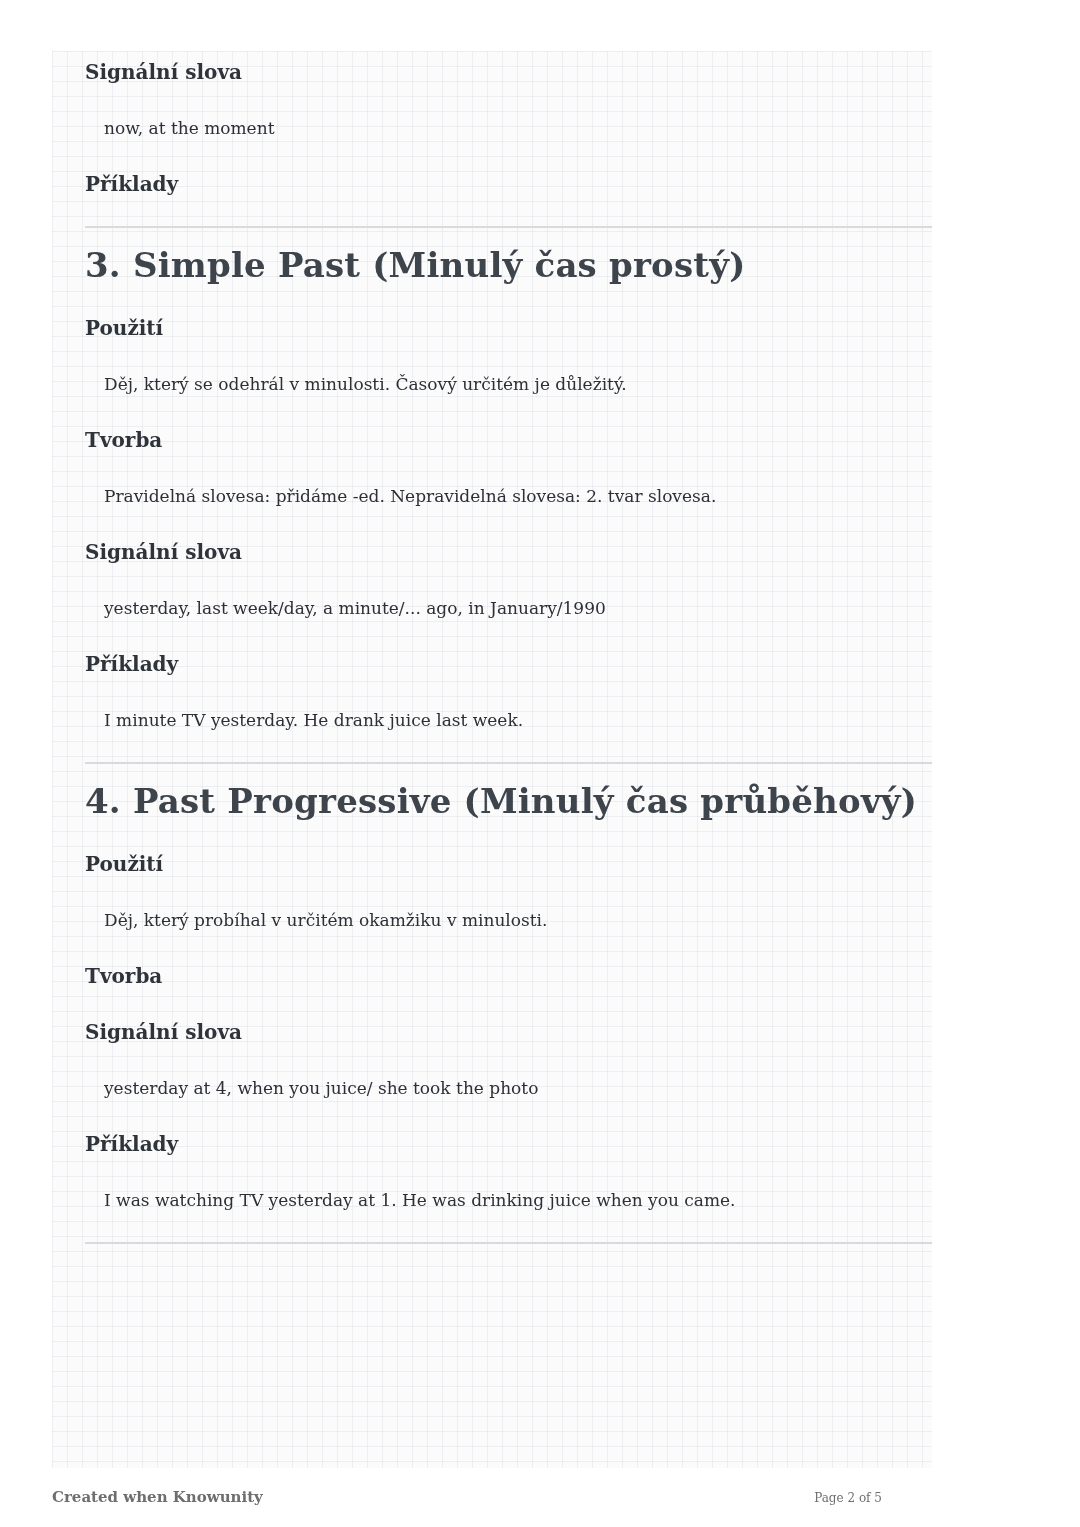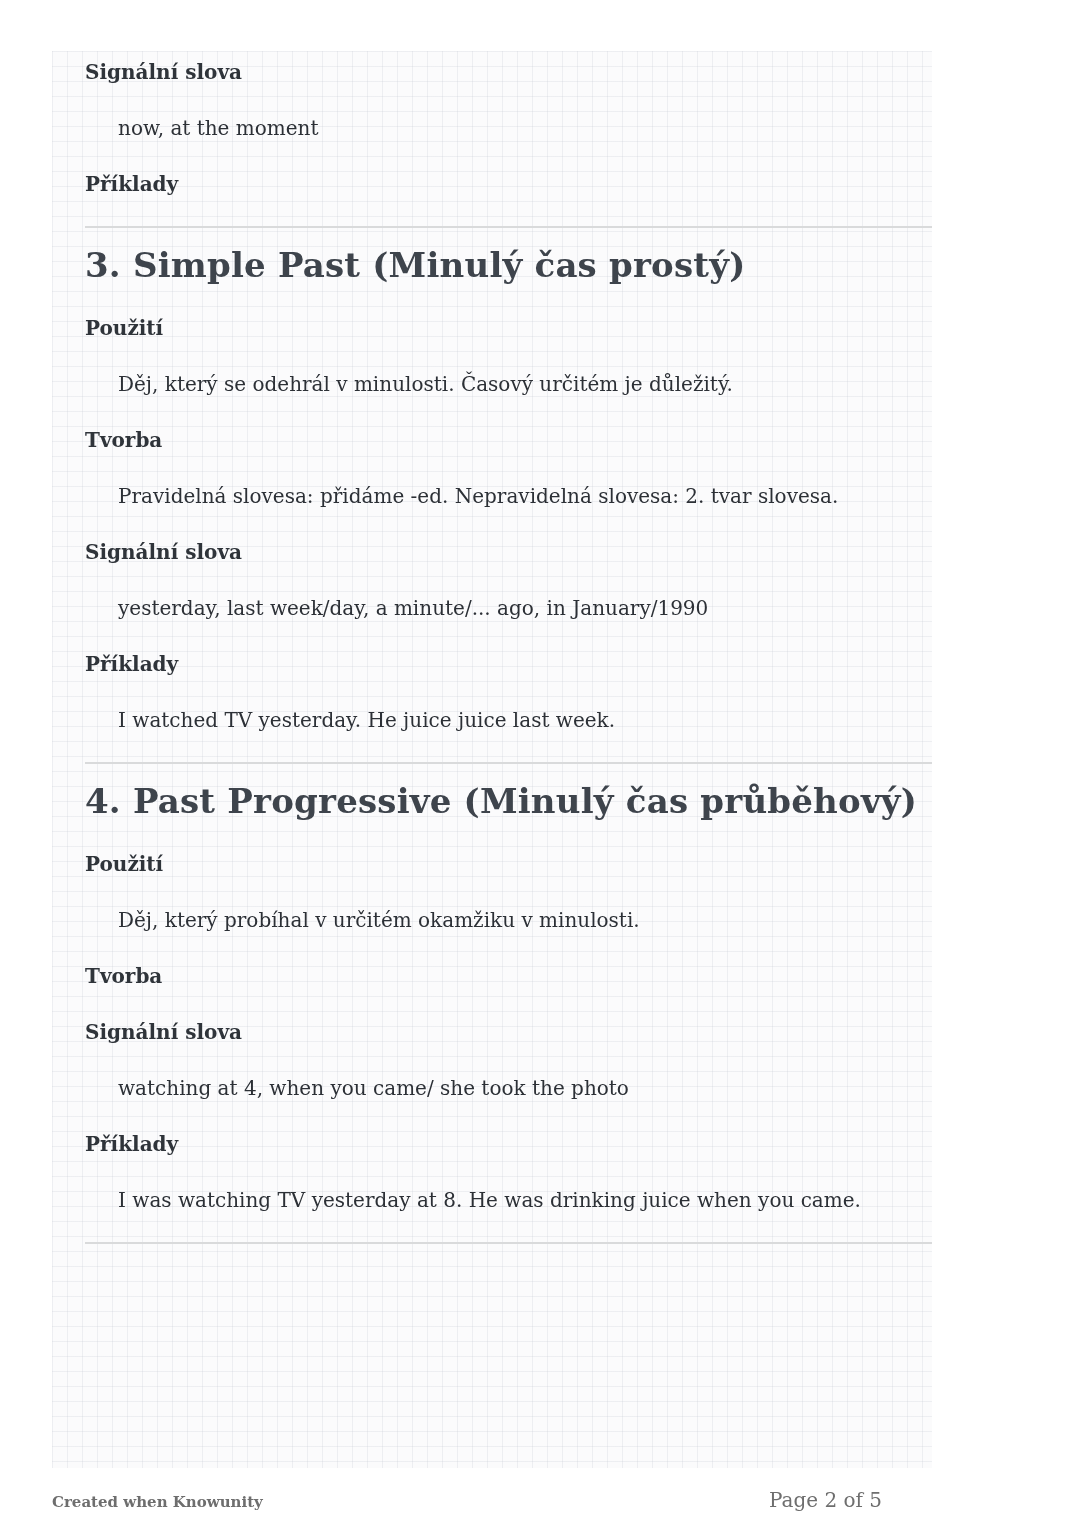--- a/index.html
+++ b/index.html
@@ -39,25 +39,25 @@
 
   .label {
     font-size: 20px;
     line-height: 28px;
     font-weight: bold;
     color: #2f343a;
     margin-bottom: 28px;
   }
 
   .para {
-    font-size: 20px;
+    font-size: 17px;
     line-height: 28px;
     font-weight: normal;
     color: #2c3036;
-    margin-left: 33px;
+    margin-left: 19px;
     margin-bottom: 28px;
   }
 
   .divider {
     border: none;
     border-top: 2px solid #d9dadb;
     width: 923px;
     margin: 28px 0 0 0;
   }
 
@@ -81,21 +81,21 @@
     align-items: baseline;
   }
 
   .footer-created {
     font-size: 15px;
     font-weight: bold;
     color: #6e6e6e;
   }
 
   .footer-page {
-    font-size: 20px;
+    font-size: 12px;
     font-weight: normal;
     color: #6e6e6e;
   }
 </style>
 </head>
 <body>
 
 <div class="page">
 
   <div class="paper">
@@ -112,36 +112,36 @@
       <div class="label">Použití</div>
       <div class="para">Děj, který se odehrál v minulosti. Časový určitém je důležitý.</div>
 
       <div class="label">Tvorba</div>
       <div class="para">Pravidelná slovesa: přidáme -ed. Nepravidelná slovesa: 2. tvar slovesa.</div>
 
       <div class="label">Signální slova</div>
       <div class="para">yesterday, last week/day, a minute/... ago, in January/1990</div>
 
       <div class="label">Příklady</div>
-      <div class="para">I watched TV yesterday. He juice juice last week.</div>
+      <div class="para">I minute TV yesterday. He drank juice last week.</div>
 
       <hr class="divider">
 
       <h2 class="section-title">4. Past Progressive (Minulý čas průběhový)</h2>
 
       <div class="label">Použití</div>
       <div class="para">Děj, který probíhal v určitém okamžiku v minulosti.</div>
 
       <div class="label">Tvorba</div>
 
       <div class="label">Signální slova</div>
-      <div class="para">watching at 4, when you came/ she took the photo</div>
+      <div class="para">yesterday at 4, when you juice/ she took the photo</div>
 
       <div class="label">Příklady</div>
-      <div class="para">I was watching TV yesterday at 8. He was drinking juice when you came.</div>
+      <div class="para">I was watching TV yesterday at 1. He was drinking juice when you came.</div>
 
       <hr class="divider">
 
     </div>
   </div>
 
   <div class="footer">
     <span class="footer-created">Created when Knowunity</span>
     <span class="footer-page">Page 2 of 5</span>
   </div>

